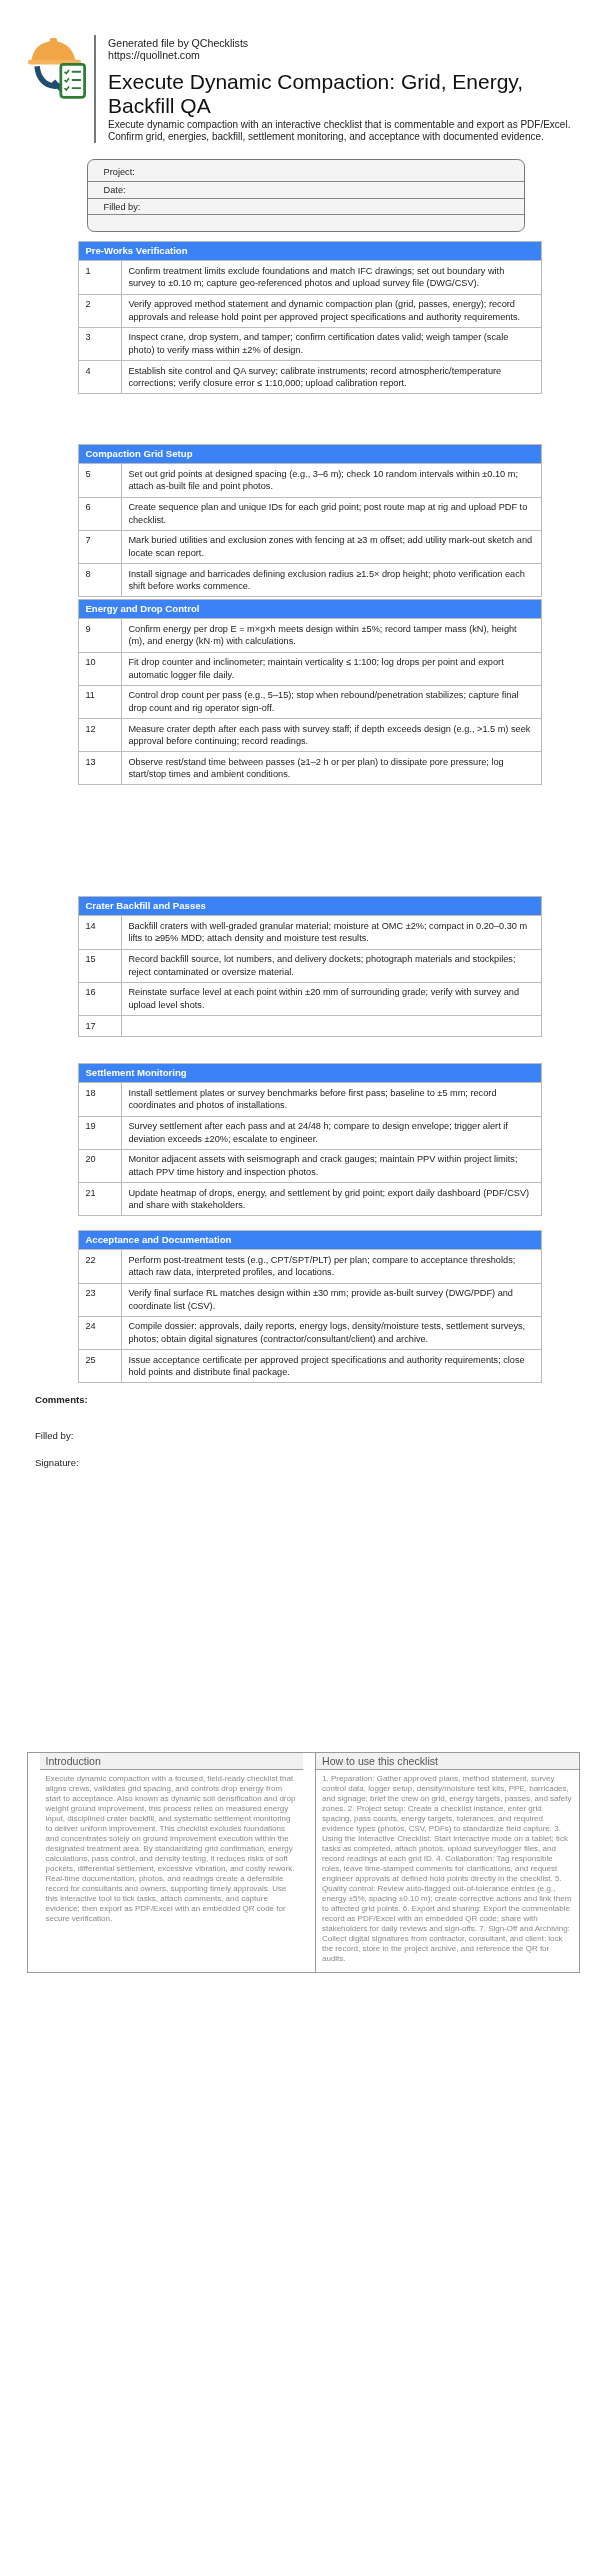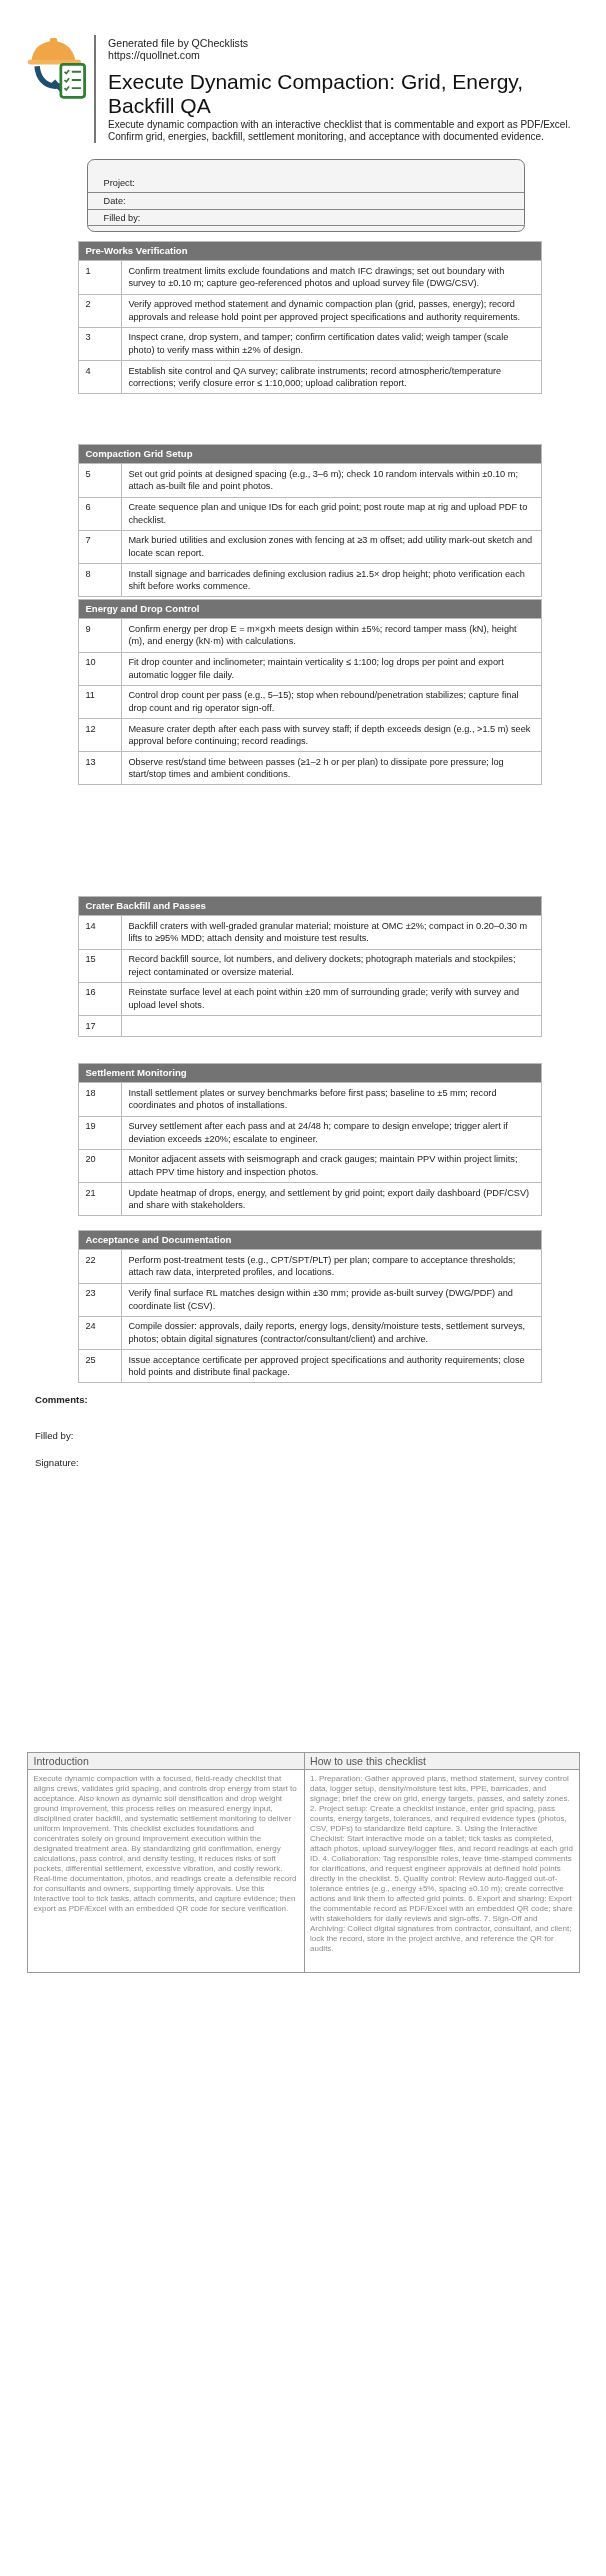--- a/index.html
+++ b/index.html
@@ -9,35 +9,35 @@
   .header { position: absolute; left: 26px; top: 35px; width: 560px; height: 108px; }
   .logo { position: absolute; left: 0; top: 1.8px; width: 66px; height: 64px; }
   .header-rule { position: absolute; left: 68px; top: 0; width: 1.8px; height: 108px; background: #777; }
   .header-text { position: absolute; left: 82px; top: 1.8px; width: 477px; }
   .gen { font-size: 10.6px; line-height: 12px; color: #222; }
   .title { font-size: 21px; line-height: 24px; color: #111; margin-top: 9px; }
   .subtitle { font-size: 10px; line-height: 12px; color: #222; margin-top: 1px; }
 
   .meta-box { position: absolute; left: 87px; top: 159px; width: 438px; height: 73px; border: 1.4px solid #777; border-radius: 7.3px; background: #f4f4f4; overflow: hidden; }
   .meta-row { height: 16.5px; border-bottom: 0.9px solid #888; padding-left: 15.6px; font-size: 9.2px; line-height: 16.5px; color: #222; }
-  .meta-row:first-child { height: 22px; line-height: 25px; margin-top: 11px; }
+  .meta-row:first-child { height: 22px; line-height: 25px; }
 
   .section { position: absolute; left: 78px; width: 464px; border: 0.9px solid #bbb; }
-  .section-head { background: #737373; color: #fff; font-weight: bold; font-size: 9.6px; height: 18.4px; line-height: 18.4px; padding-left: 6.4px; }
+  .section-head { background: #3b82f6; color: #fff; font-weight: bold; font-size: 9.6px; height: 18.4px; line-height: 18.4px; padding-left: 6.4px; }
   .row { display: flex; border-top: 0.9px solid #bbb; font-size: 9.2px; line-height: 12.4px; color: #222; }
   .row:first-of-type { border-top: none; }
   .num { width: 43px; flex: 0 0 43px; border-right: 0.9px solid #bbb; padding: 3.7px 0 3.7px 6.4px; }
   .txt { flex: 1; padding: 3.7px 7.3px 3.7px 6.4px; }
 
   .comments { position: absolute; left: 35px; top: 1388px; font-size: 9.6px; font-weight: bold; margin-top: 6px; }
   .filled { position: absolute; left: 35px; top: 1430px; font-size: 9.6px; }
   .signature { position: absolute; left: 35px; top: 1457px; font-size: 9.6px; }
 
   .info { position: absolute; left: 27px; top: 1752px; width: 553px; border: 0.9px solid #999; display: flex; }
-  .info-col { width: 50%; }
+  .info-col { width: 50%; margin-left: 12px; }
   .info-col + .info-col { border-left: 0.9px solid #999; }
   .info-head { background: #f1f1f1; border-bottom: 0.9px solid #999; font-size: 10.6px; color: #555; height: 17.4px; line-height: 17.4px; padding-left: 5.5px; }
   .info-body { font-size: 8px; line-height: 10px; color: #8a8a8a; padding: 3.7px 5.5px 5.5px 5.5px; min-height: 202px; }
 </style>
 </head>
 <body>
 
 <div class="header">
   <svg class="logo" viewBox="0 0 72 70">
     <path d="M6 26 Q8 6 30 4 Q50 6 54 26 Z" fill="#f0a547"></path>

